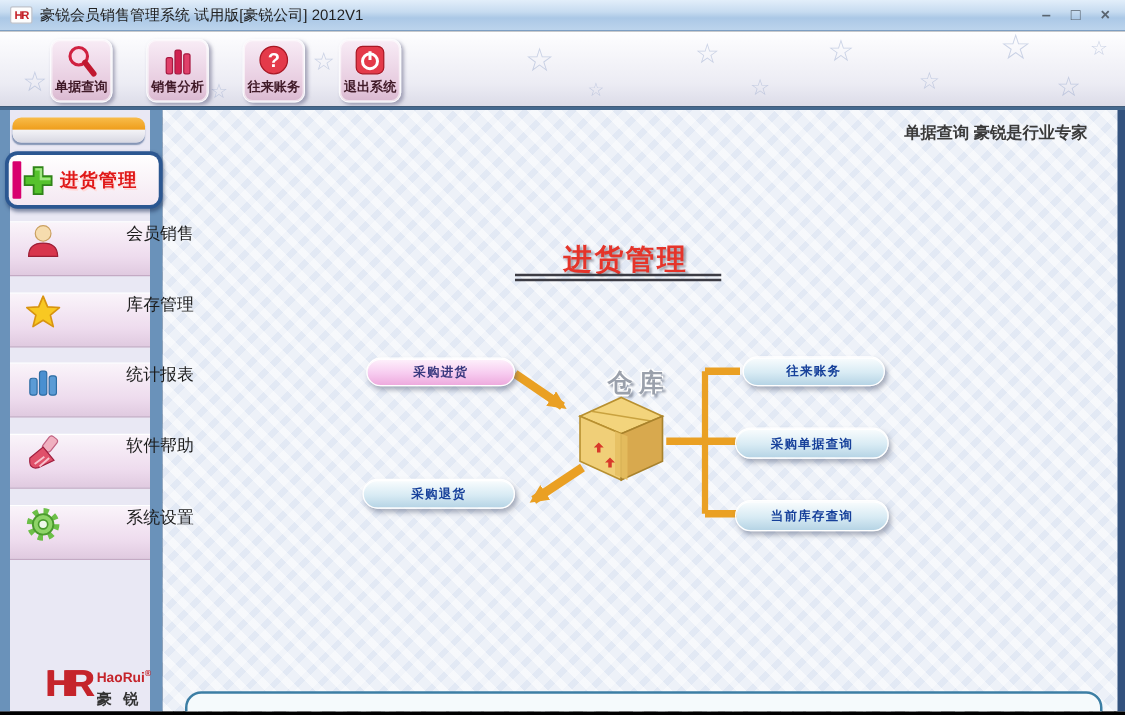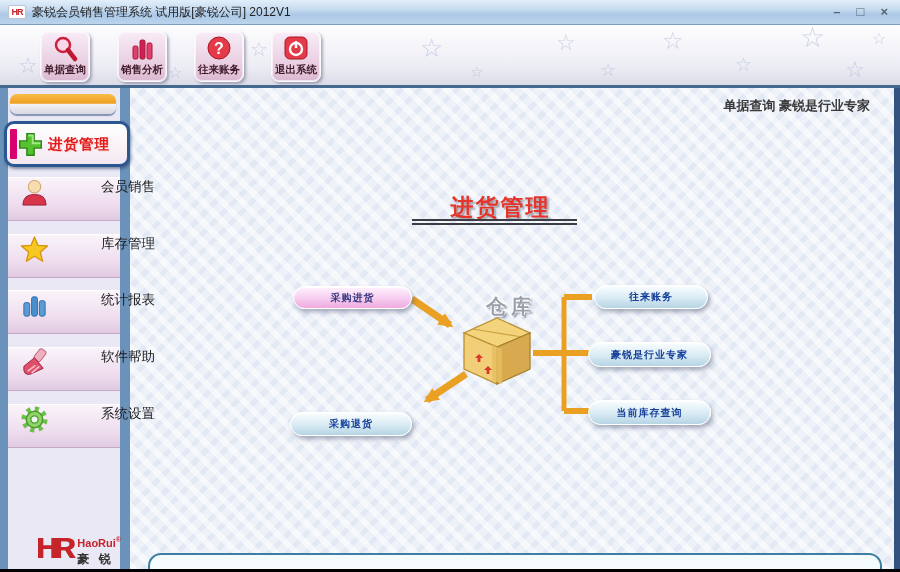--- a/index.html
+++ b/index.html
@@ -237,23 +237,23 @@
         <polygon points="37,2 70,17 37,31 4,17" fill="#f3d47c" stroke="#b89030" stroke-width="1.3"></polygon>
         <line x1="13" y1="13" x2="62" y2="21" stroke="#c9a23f" stroke-width="1.2"></line>
         <polygon points="4,17 37,31 37,68 4,53" fill="#f0cf78" stroke="#b89030" stroke-width="1.3"></polygon>
         <polygon points="37,31 70,17 70,53 37,68" fill="#d8a94e" stroke="#a8822c" stroke-width="1.3"></polygon>
         <polygon points="32,29 42,33 42,68 32,64" fill="#e5be60" opacity="0.85"></polygon>
         <path d="M15 42 l4 -4 4 4 h-2.6 v4 h-2.8 v-4 z" fill="#d8392a"></path>
         <path d="M24 54 l4 -4 4 4 h-2.6 v4 h-2.8 v-4 z" fill="#d8392a"></path>
       </svg>
 
       <div class="pill pill-pink" style="left:163px; top:198px; width:119px; height:23px;">采购进货</div>
-      <div class="pill pill-blue" style="left:160px; top:324px; width:122px; height:24px;">采购退货</div>
+      <div class="pill pill-blue" style="left:160px; top:295px; width:122px; height:24px;">采购退货</div>
       <div class="pill pill-blue" style="left:464px; top:197px; width:114px; height:24px;">往来账务</div>
-      <div class="pill pill-blue" style="left:458px; top:254px; width:123px; height:25px;">豪锐是行业专家</div>
+      <div class="pill pill-blue" style="left:458px; top:254px; width:123px; height:25px;">采购单据查询</div>
       <div class="pill pill-blue" style="left:458px; top:312px; width:123px; height:25px;">当前库存查询</div>
 
       <div class="footer-panel"></div>
     </div>
 
     <div class="right-edge"></div>
   </div>
 </div>
 
 </body></html>

